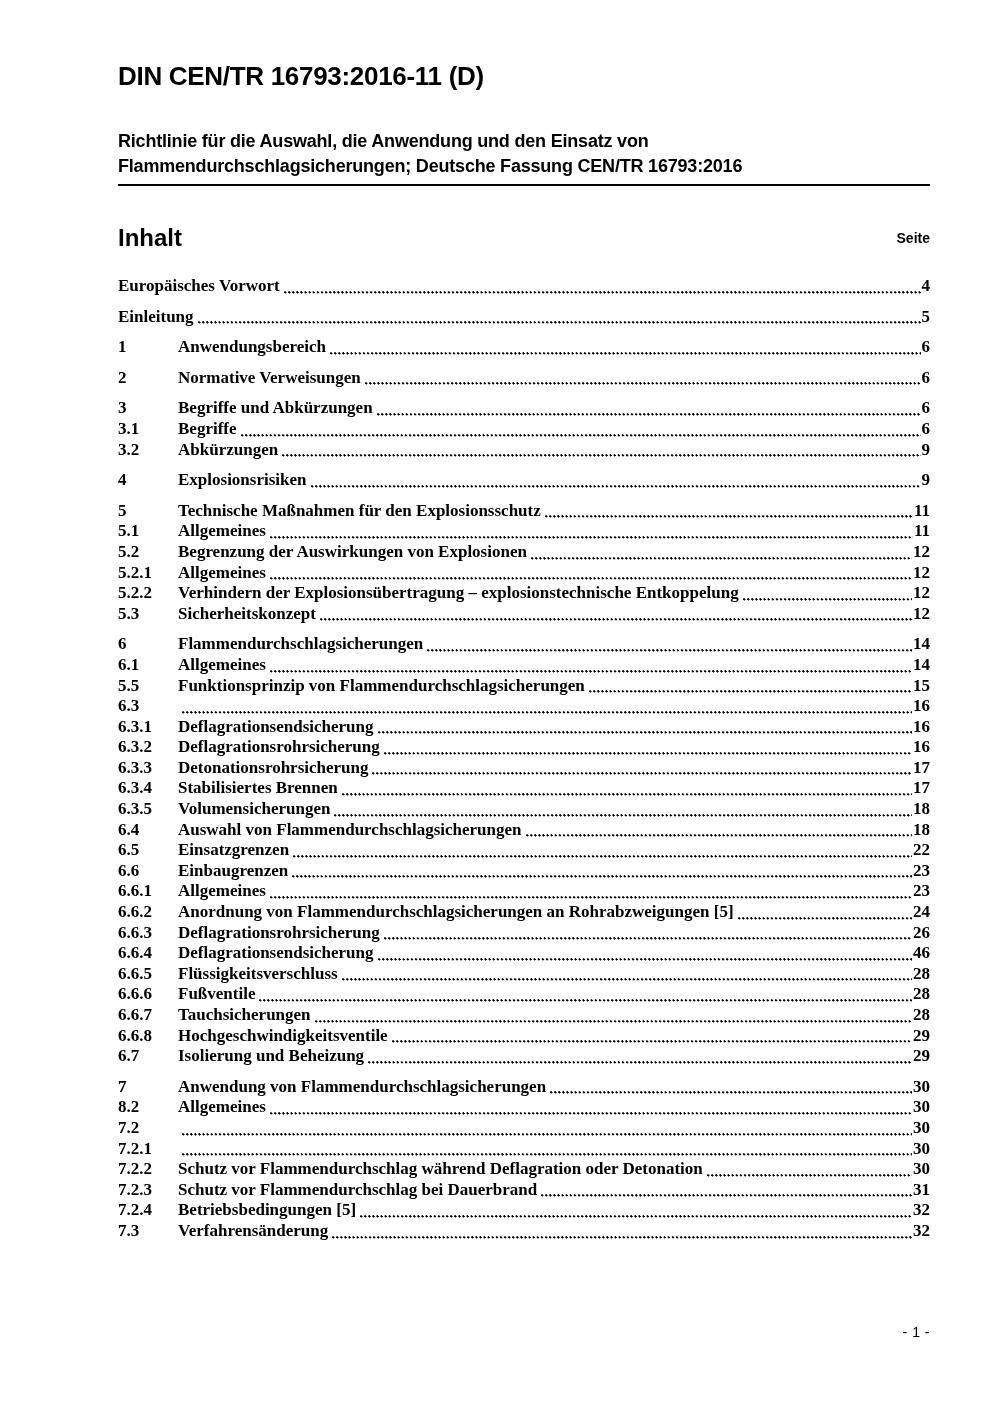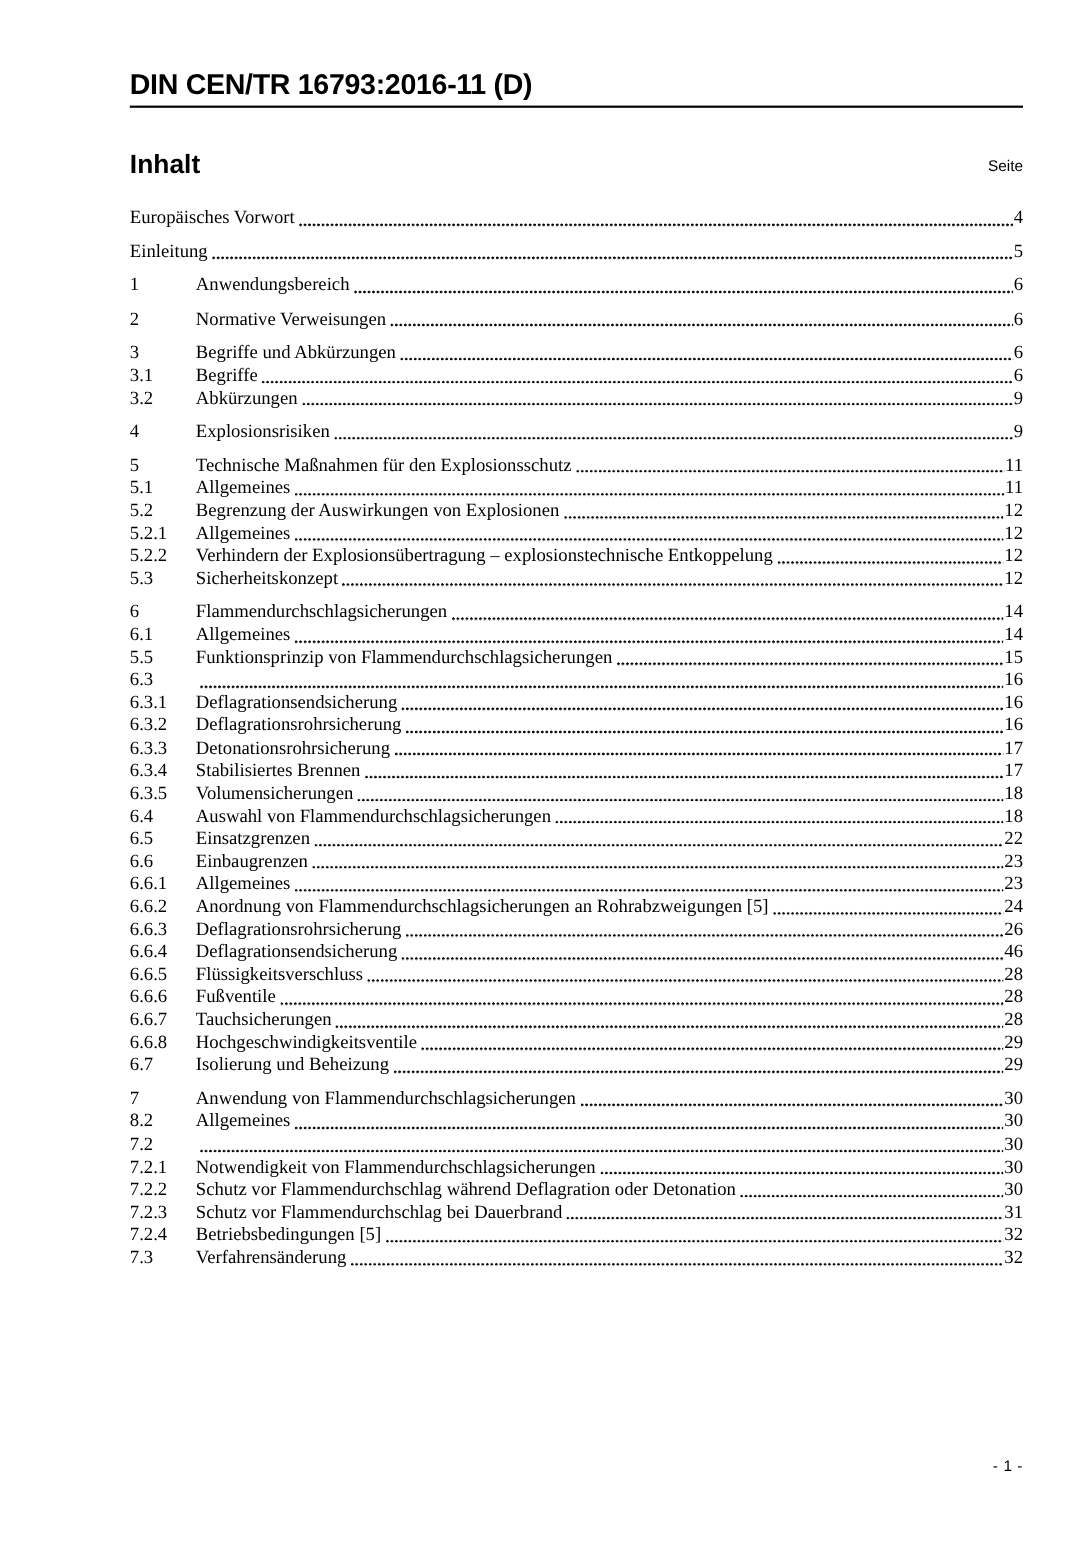--- a/index.html
+++ b/index.html
@@ -43,26 +43,26 @@
     justify-content: space-between;
     align-items: center;
   }
   .toc-head .inhalt {
     font-size: 24px;
     line-height: 28px;
     font-weight: bold;
   }
   .toc-head .seite {
     font-size: 14px;
-    font-weight: normal;
+    font-weight: bold;
   }
   .toc {
     margin-top: 24px;
     font-family: "Liberation Serif", serif;
-    font-weight: normal;
+    font-weight: bold;
     font-size: 17px;
   }
   .toc-group { margin-top: 10px; }
   .toc-group:first-child { margin-top: 0; }
   .toc-row {
     display: flex;
     align-items: baseline;
     line-height: 20.6px;
     white-space: nowrap;
   }
@@ -86,20 +86,24 @@
     font-size: 14px;
     letter-spacing: 0.5px;
   }
 </style>
 </head>
 <body>
 
 <div class="content">
   <h1 class="doc-title">DIN CEN/TR 16793:2016-11 (D)</h1>
 
+  <div class="doc-subtitle">
+    <div>Richtlinie für die Auswahl, die Anwendung und den Einsatz von</div>
+    <div>Flammendurchschlagsicherungen; Deutsche Fassung CEN/TR 16793:2016</div>
+  </div>
 
   <hr class="header-rule">
 
   <div class="toc-head">
     <span class="inhalt">Inhalt</span>
     <span class="seite">Seite</span>
   </div>
 
   <div class="toc" id="toc">
       <div class="toc-group">
@@ -338,21 +342,20 @@
           <span class="leader"></span>
           <span class="pagenum">30</span>
         </div>
         <div class="toc-row">
           <span class="num">7.2</span>
           <span class="leader"></span>
           <span class="pagenum">30</span>
         </div>
         <div class="toc-row">
           <span class="num">7.2.1</span>
-          <span class="label">Notwendigkeit von Flammendurchschlagsicherungen</span>
           <span class="leader"></span>
           <span class="pagenum">30</span>
         </div>
         <div class="toc-row">
           <span class="num">7.2.2</span>
           <span class="label">Schutz vor Flammendurchschlag während Deflagration oder Detonation</span>
           <span class="leader"></span>
           <span class="pagenum">30</span>
         </div>
         <div class="toc-row">

